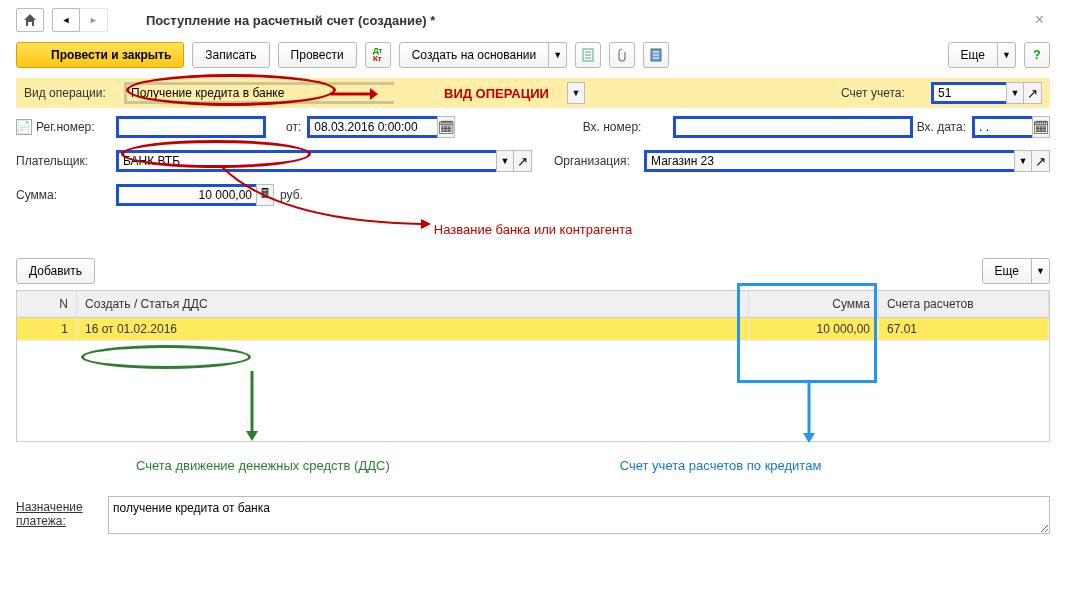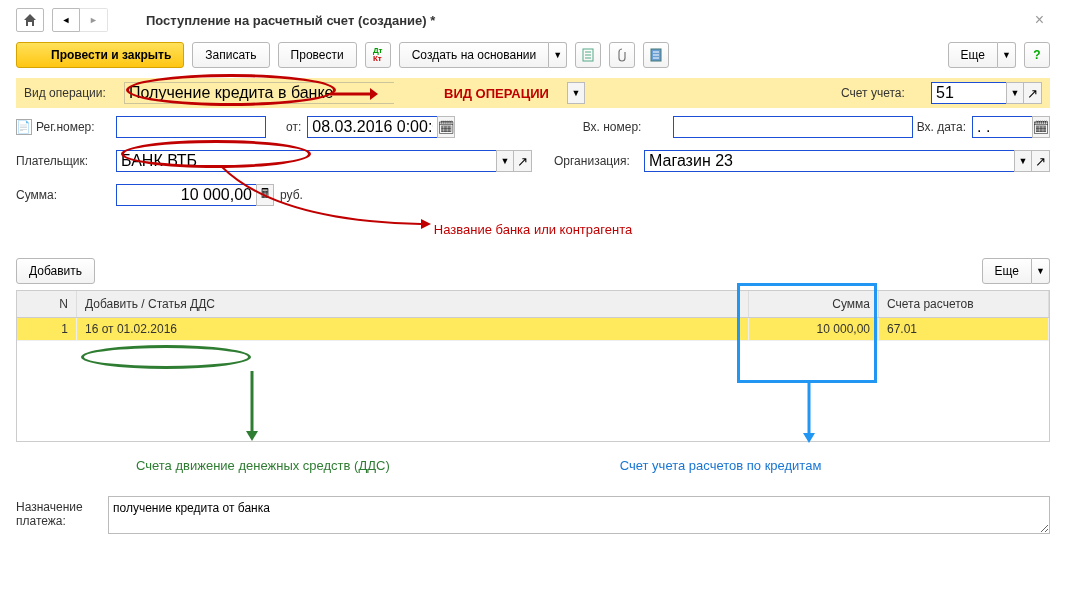--- a/index.html
+++ b/index.html
@@ -17,21 +17,21 @@
   .btn.yellow{background:linear-gradient(#ffe15a,#ffc612); border-color:#d6a400; font-weight:bold;padding-left:34px;}
   .btn.icon{padding:0; width:26px; justify-content:center;}
   .btn-split{display:flex;}
   .btn-split .btn{border-radius:3px 0 0 3px;}
   .btn-split .btn.drop{border-radius:0 3px 3px 0; border-left:none; width:18px; padding:0; justify-content:center;}
   .form-area{position:relative; padding-bottom:6px;}
   .row{display:flex; align-items:center; min-height:30px;}
   .left-col{display:flex; align-items:center;}
   .right-col{display:flex; align-items:center;}
   .lbl{color:#333; padding-right:6px;}
-  .input{border:1px solid #1d4ed8; height:22px; background:#fff; padding:0 4px; font-size:16px;}
+  .input{border:3px solid #1d4ed8; height:22px; background:#fff; padding:0 4px; font-size:12px;}
   .sel{display:flex;}
   .sel .input{border-right:none;}
   .sel .sbtn{width:18px; height:22px; border:1px solid #bbb; background:#f5f5f5; display:inline-flex;align-items:center;justify-content:center;cursor:pointer;}
   .sel .sbtn + .sbtn{border-left:none;}
   .yellow-band{background:#ffeea8; padding:4px 8px;}
   .annot-red{color:#c00000; font-weight:bold; font-size:13px;}
   .annot-green{color:#2e7d32; font-size:13px;}
   .annot-blue{color:#1976d2; font-size:13px;}
   .ellipse{position:absolute; border:3px solid; border-radius:50%; pointer-events:none; z-index:5;}
   .rect-annot{position:absolute; border:3px solid #2196f3; pointer-events:none; z-index:5;}
@@ -44,21 +44,21 @@
   .grid-body .c{padding:4px 8px; border-right:1px solid #eee; border-bottom:1px solid #eee; min-height:22px;}
   .c.n{width:60px; text-align:right;}
   .c.desc{flex:1;}
   .c.sum{width:130px; text-align:right;}
   .c.acc{width:170px;}
   .gr.sel{background:#ffe95c;}
   .gr.sub{background:#fff4bf;}
   .gr.sub .c.desc{padding-left:22px;}
   .grid-empty{height:100px;}
   .bottom-row{display:flex; margin-top:16px; align-items:flex-start;}
-  .bottom-row .lbl{width:92px; padding-top:4px;}
+  .bottom-row .lbl{width:92px; padding-top:4px;text-decoration:underline;}
   .txtarea{flex:1; border:1px solid #bbb; height:38px; padding:4px; font-family:inherit; font-size:12px;}
   .chev{font-size:9px;}
   .dtkt{font-size:8px; line-height:8px; text-align:left;font-weight:bold;}
   .dtkt .d{color:#090;}
   .dtkt .k{color:#c00;}
   .spacer{flex:1;}
 </style>
 </head>
 <body>
 
@@ -246,21 +246,21 @@
     <button class="btn">Еще</button>
     <button class="btn drop">
         <span class="chev">▼</span>
       </button>
   </div>
 </div>
 
 <div class="grid" style="position:relative;">
   <div class="grid-head">
     <div class="c n">N</div>
-    <div class="c desc">Добавить / Статья ДДС</div>
+    <div class="c desc">Создать / Статья ДДС</div>
     <div class="c sum">Сумма</div>
     <div class="c acc">Счета расчетов</div>
   </div>
   <div class="grid-body">
     <div class="gr sel">
       <div class="c n">1</div>
       <div class="c desc">16 от 01.02.2016</div>
       <div class="c sum">10 000,00</div>
       <div class="c acc">67.01</div>
     </div>

